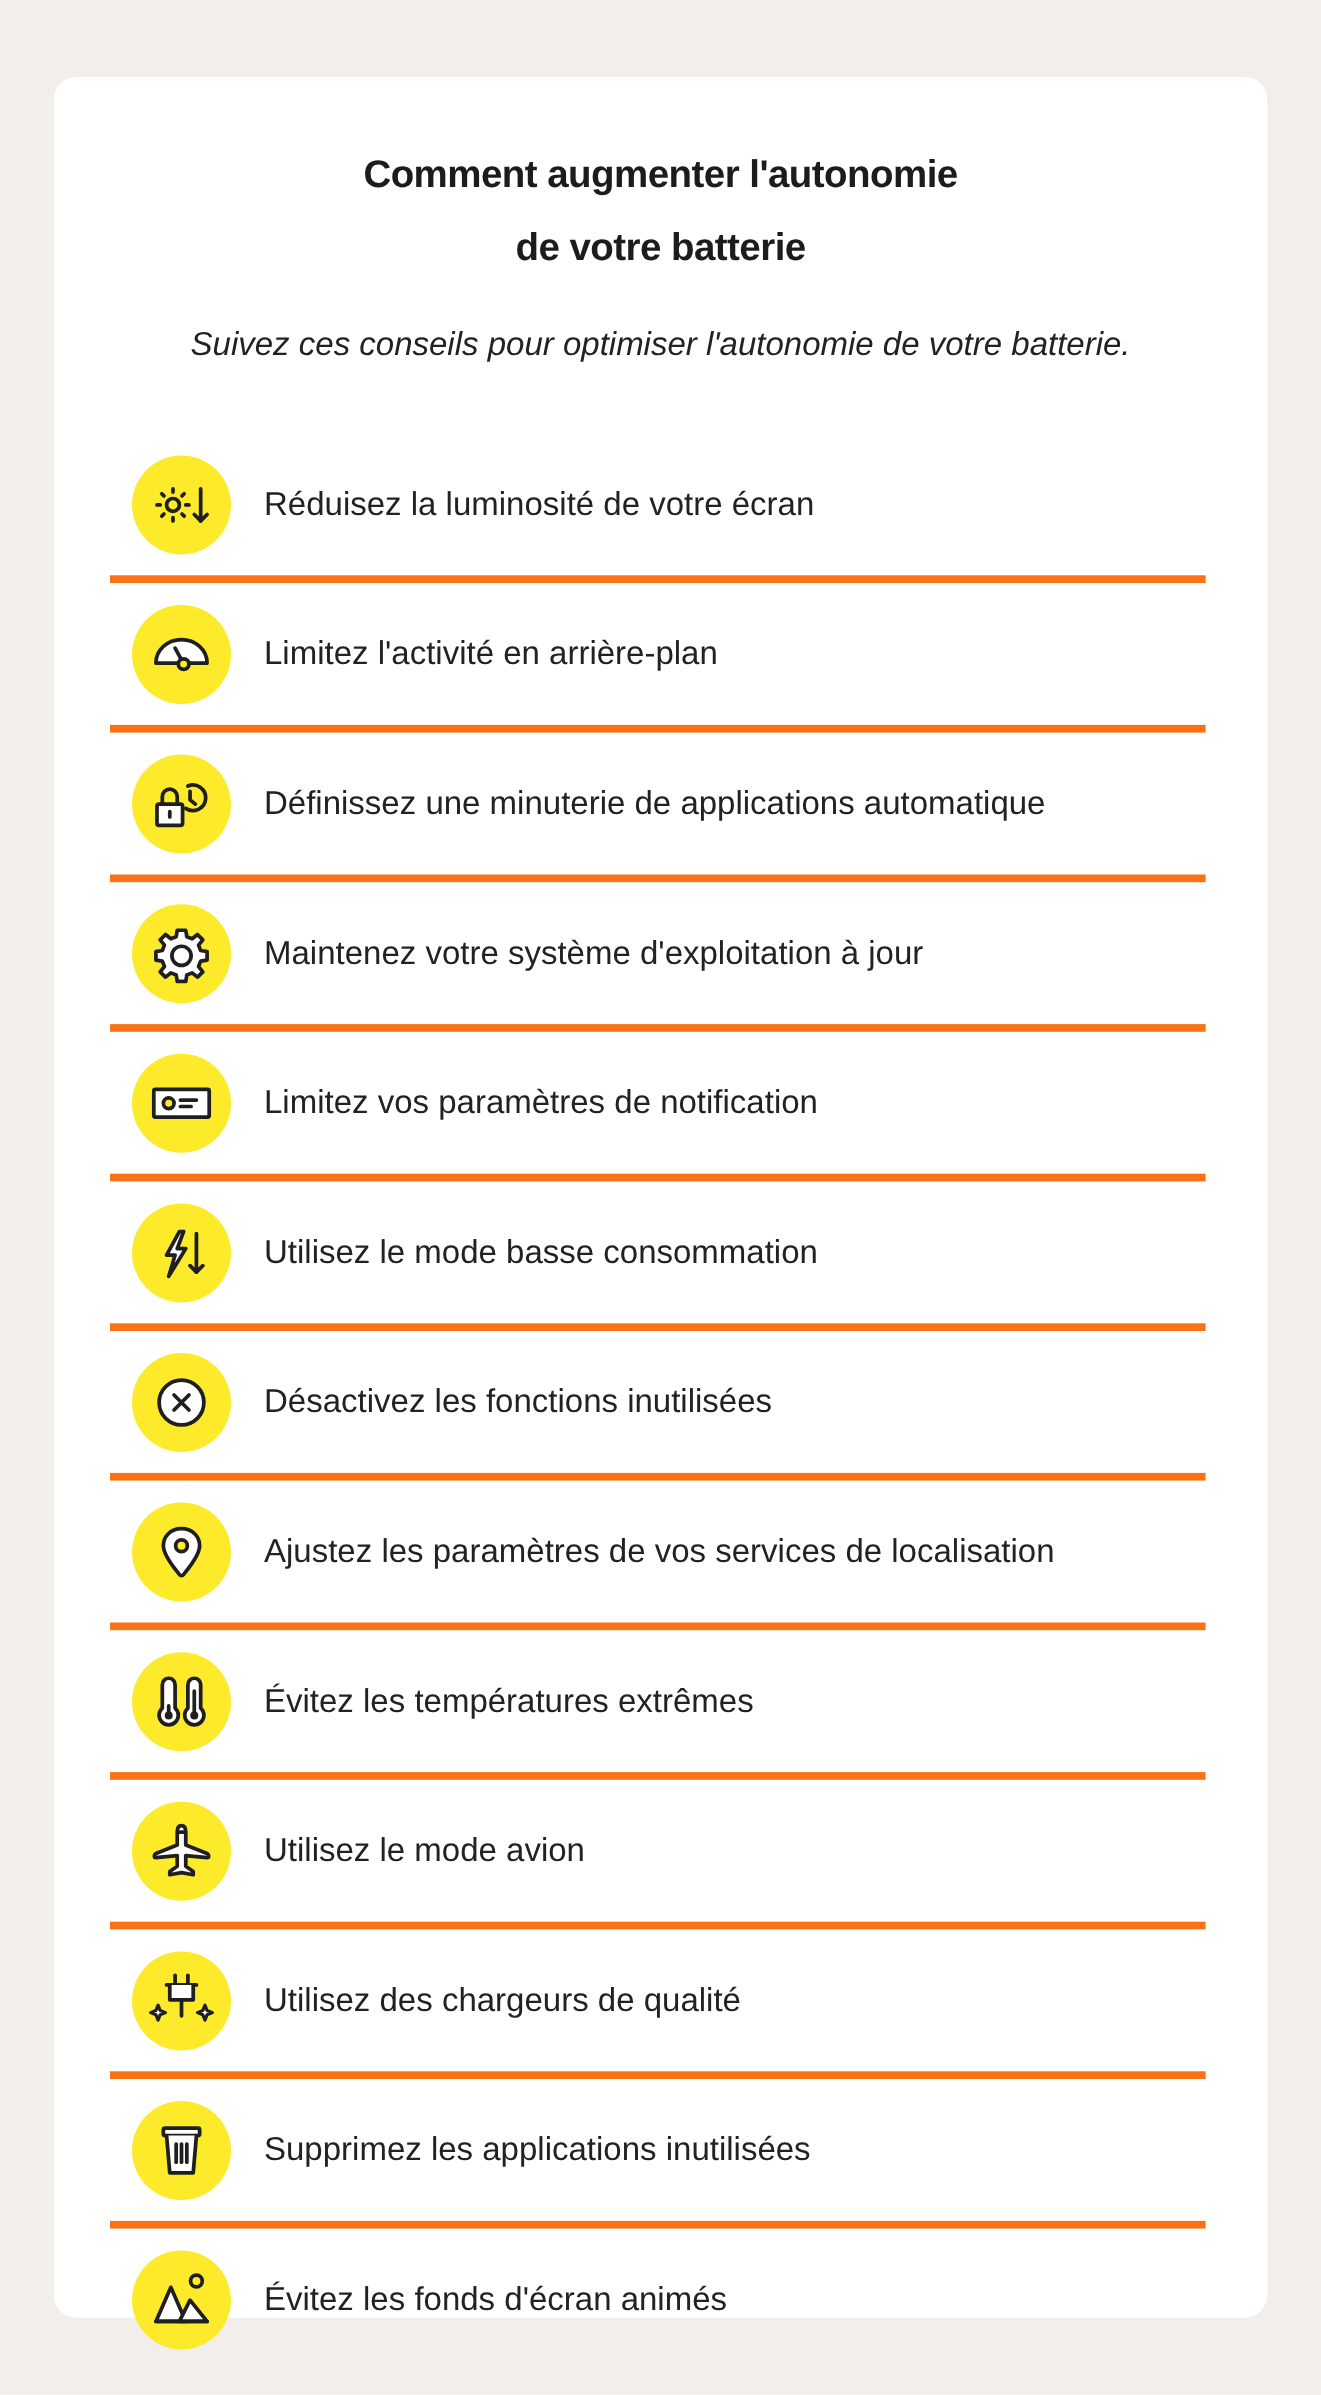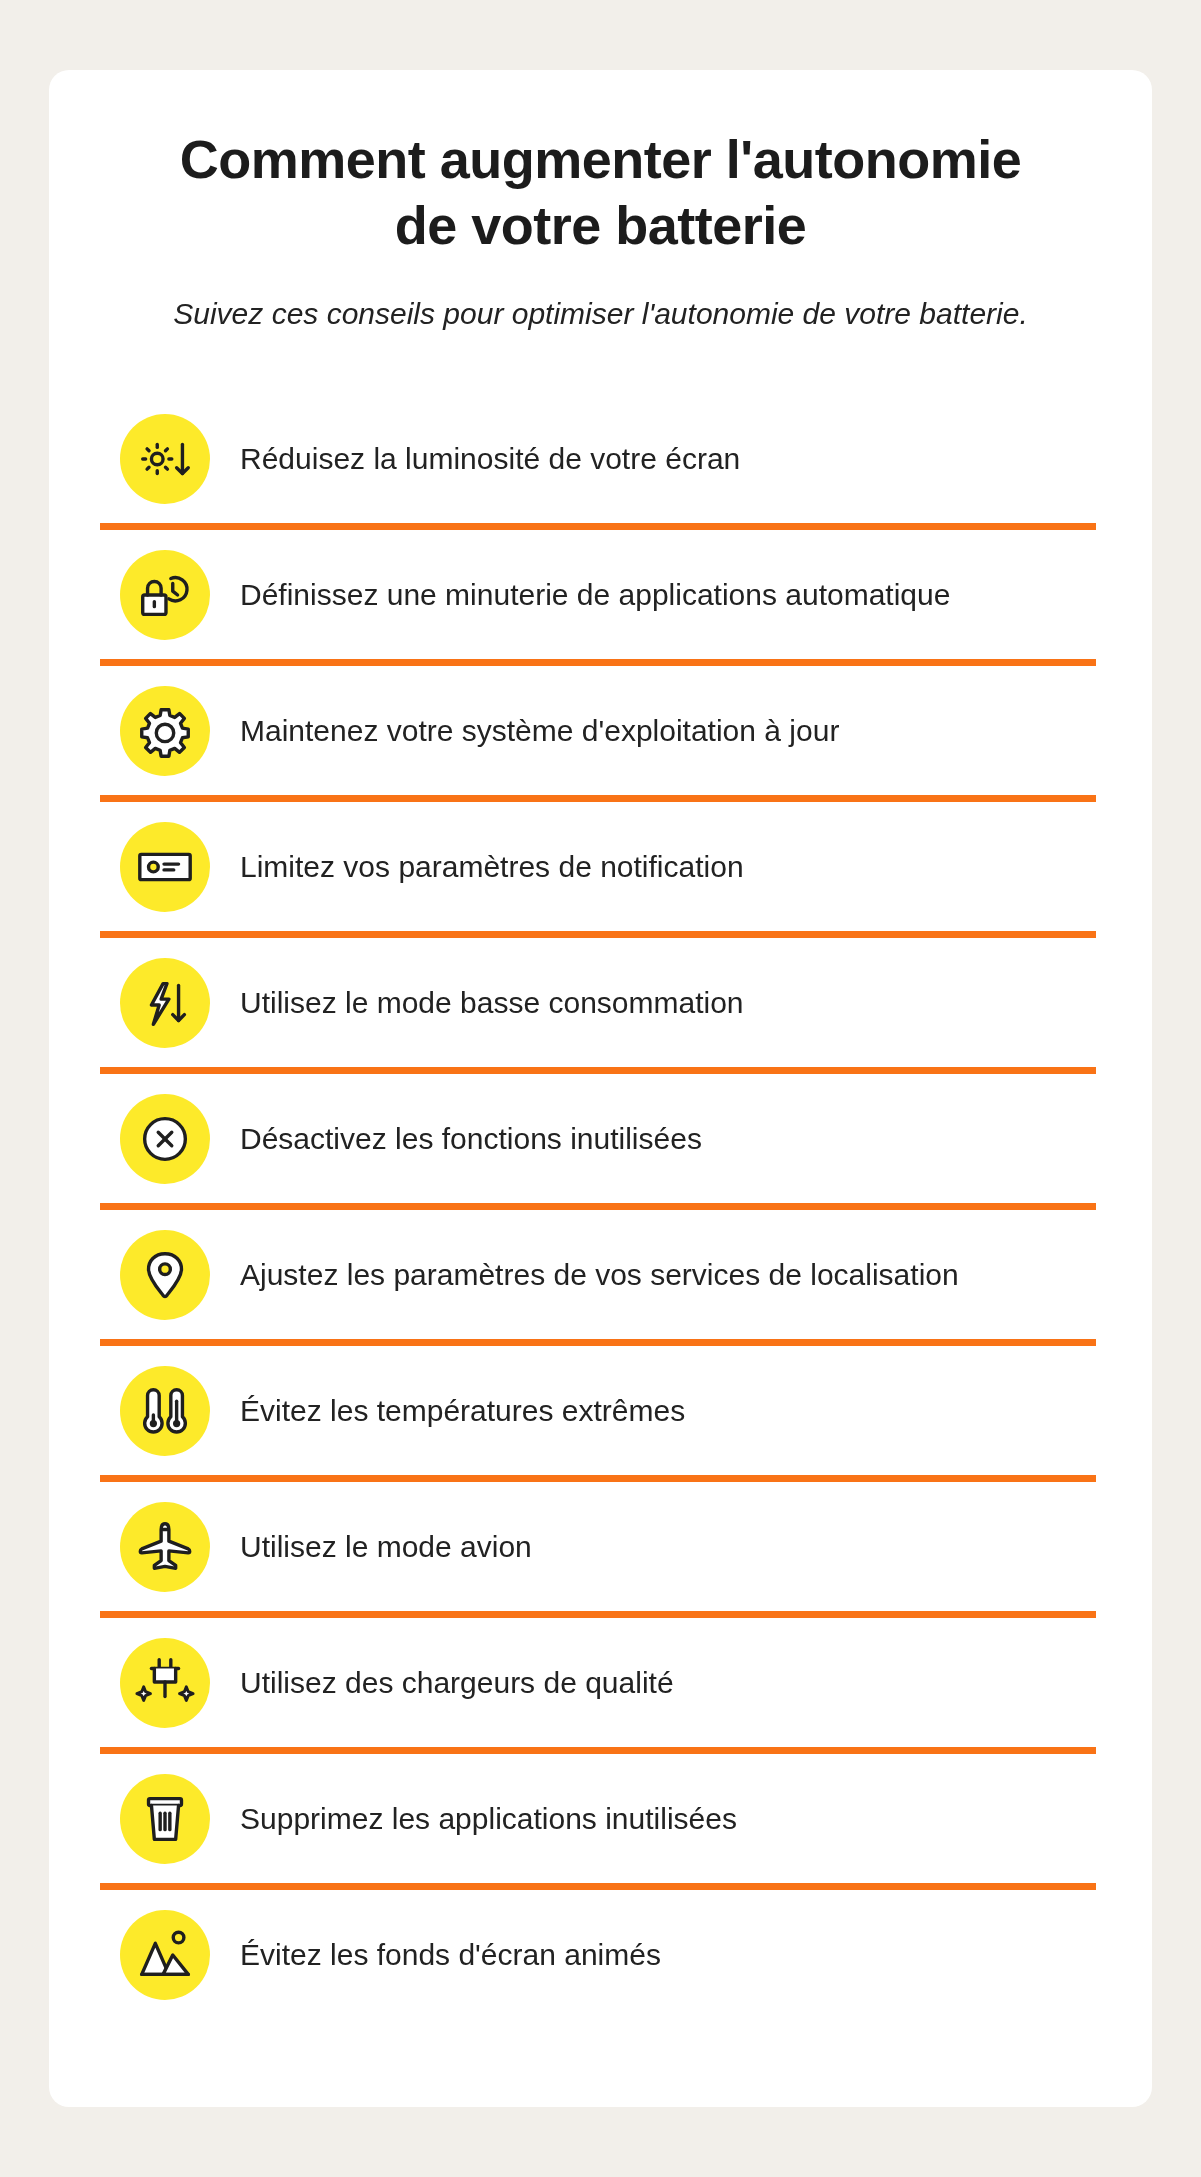--- a/index.html
+++ b/index.html
@@ -22,21 +22,21 @@
       border-radius: 20px;
     }
     .title {
       margin: 0;
       position: absolute;
       top: 56px;
       left: 0;
       right: 0;
       text-align: center;
       font-weight: 700;
-      font-size: 54px;
+      font-size: 35px;
       line-height: 66px;
       letter-spacing: -0.5px;
       color: #1c1c1c;
     }
     .subtitle {
       margin: 0;
       position: absolute;
       top: 222px;
       left: 110px;
       right: 110px;
@@ -109,20 +109,30 @@
             <line x1="32.5" y1="40.5" x2="34.5" y2="42.5"></line>
           <line x1="13.5" y1="42.5" x2="15.5" y2="40.5"></line>
             <line x1="32.5" y1="23.5" x2="34.5" y2="21.5"></line>
           <line x1="50" y1="17" x2="50" y2="47"></line>
             <polyline points="44,41 50,47 56,41"></polyline>
         </svg>
       </div>
       <span class="label">Réduisez la luminosité de votre écran</span>
     </li>
 
+    <li class="row">
+      <div class="icon-circle">
+        <svg viewBox="0 0 64 64" fill="none" stroke="#1f1f1f" stroke-width="3.5" stroke-linecap="round" stroke-linejoin="round">
+          <path d="M8 40 A24 22 0 0 1 56 40 Z" fill="#ffffff"></path>
+          <line x1="26" y1="26" x2="32" y2="37"></line>
+          <circle cx="34" cy="41" r="5" fill="#fdea2a"></circle>
+        </svg>
+      </div>
+      <span class="label">Limitez l'activité en arrière-plan</span>
+    </li>
 
     <li class="row">
       <div class="icon-circle">
         <svg viewBox="0 0 64 64" fill="none" stroke="#1f1f1f" stroke-width="3.5" stroke-linecap="round" stroke-linejoin="round">
           <rect x="9" y="32" width="24" height="20" rx="2" fill="#ffffff"></rect>
           <path d="M14 32 V25 A7 7 0 0 1 28 25 V32"></path>
           <line x1="21" y1="39" x2="21" y2="44"></line>
           <path d="M38 15 A12 12 0 1 1 36 36"></path>
           <polyline points="40,20 40,28 45,32"></polyline>
         </svg>

